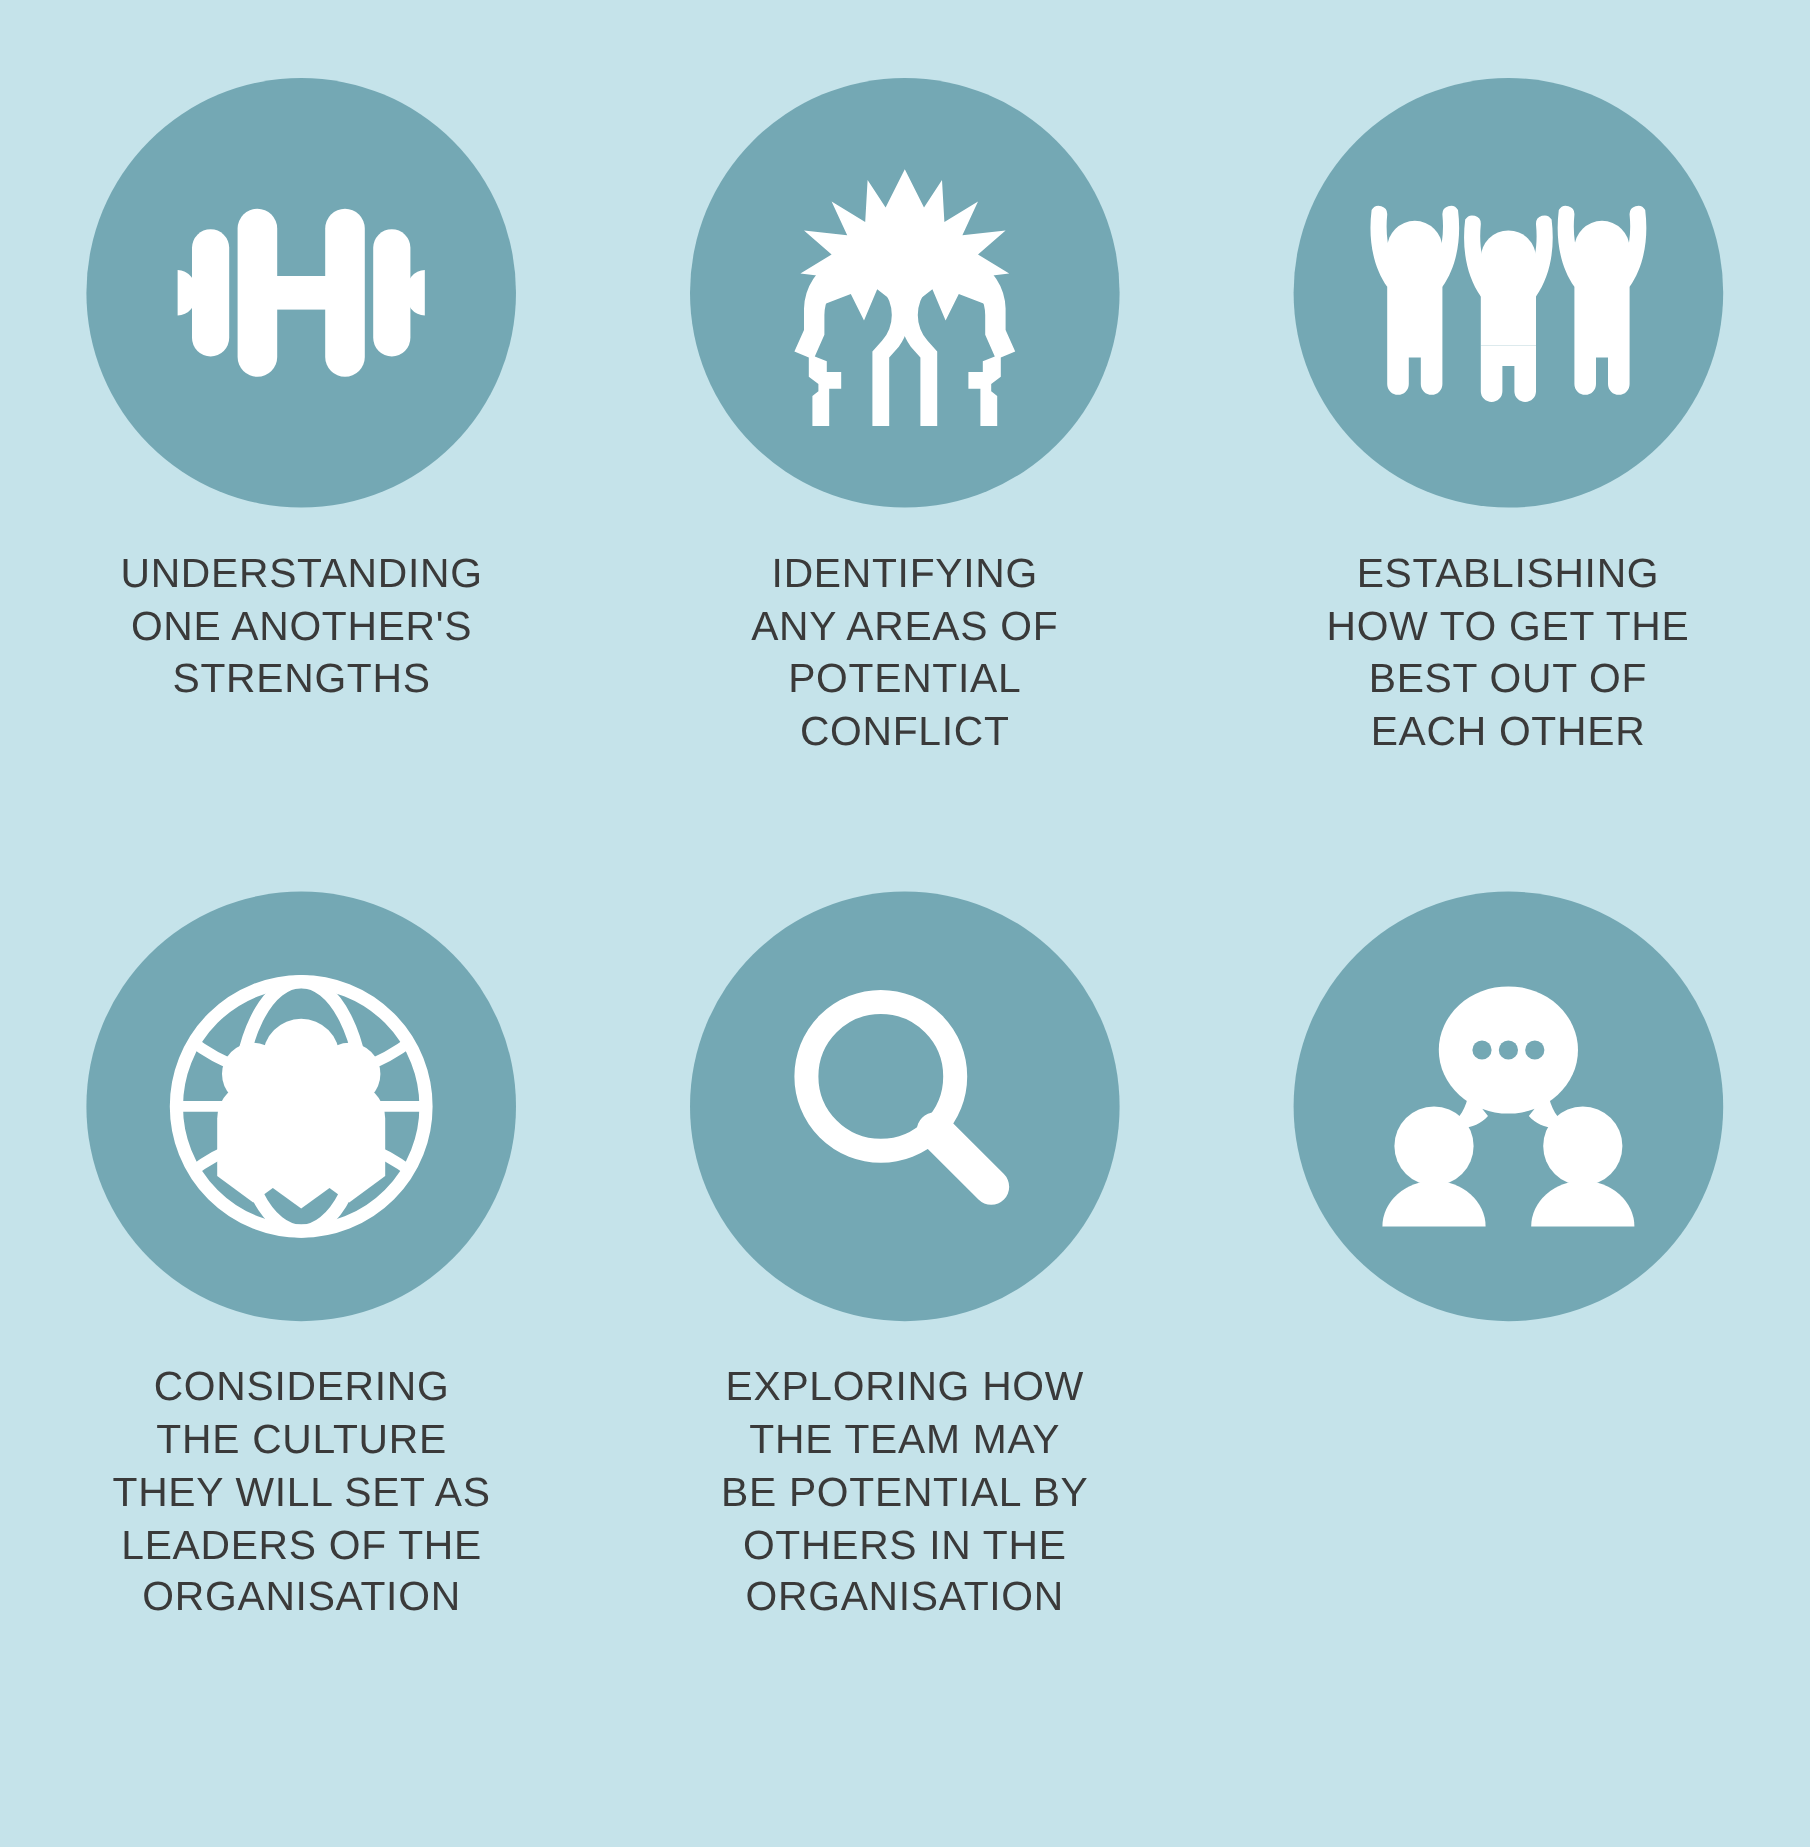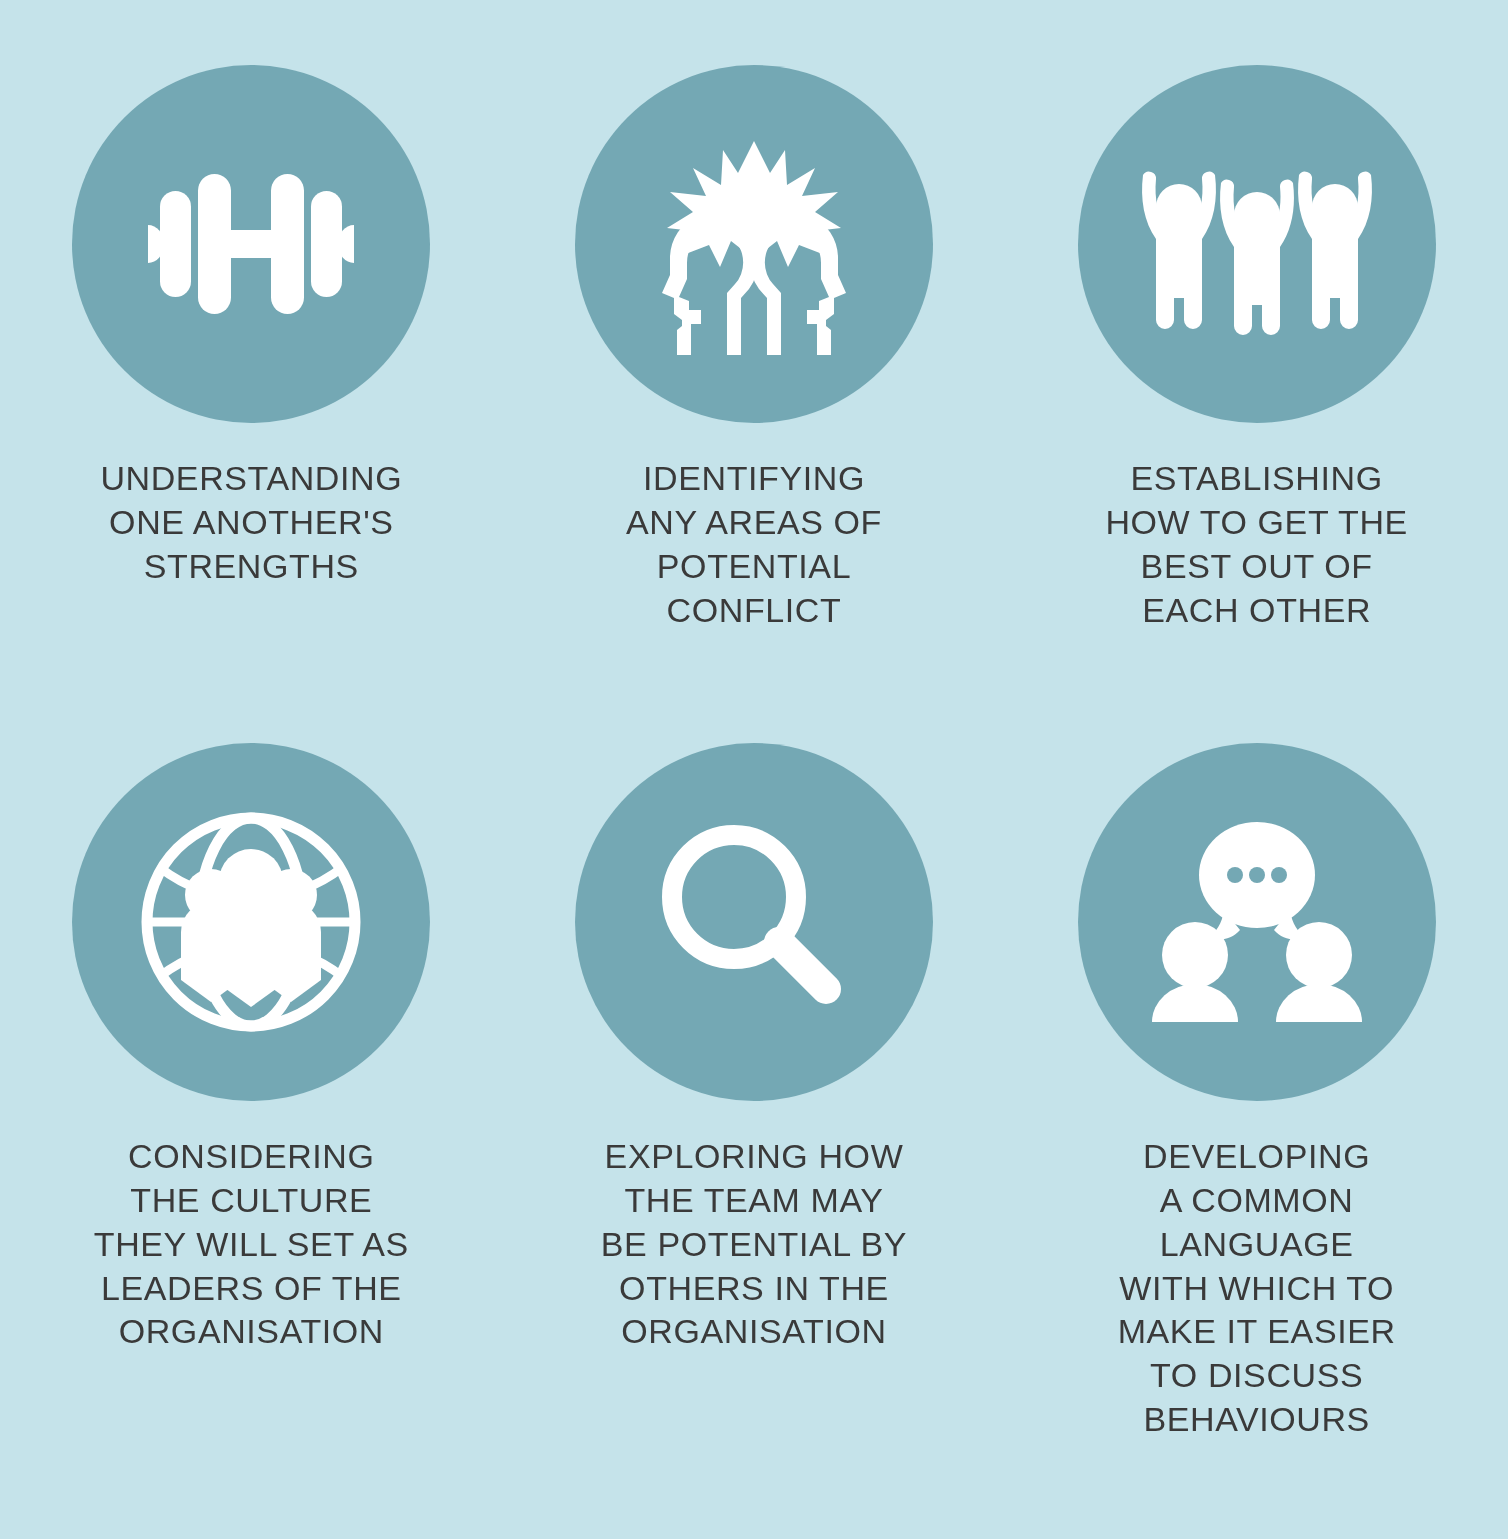--- a/index.html
+++ b/index.html
@@ -231,23 +231,16 @@
               <path d="M144 225 a43 38 0 0 1 86 0 z"></path>
             </g>
             <g fill="#74a8b4">
               <circle cx="103" cy="78" r="8"></circle>
               <circle cx="125" cy="78" r="8"></circle>
               <circle cx="147" cy="78" r="8"></circle>
             </g>
           </svg>
         </span>
       </div>
-      <div class="caption cap-wide">DEVELOPING
-A COMMON
-LANGUAGE
-WITH WHICH TO
-MAKE IT EASIER
-TO DISCUSS
-BEHAVIOURS</div>
     </div>
 
   </div>
 </div>
 
 </body></html>

